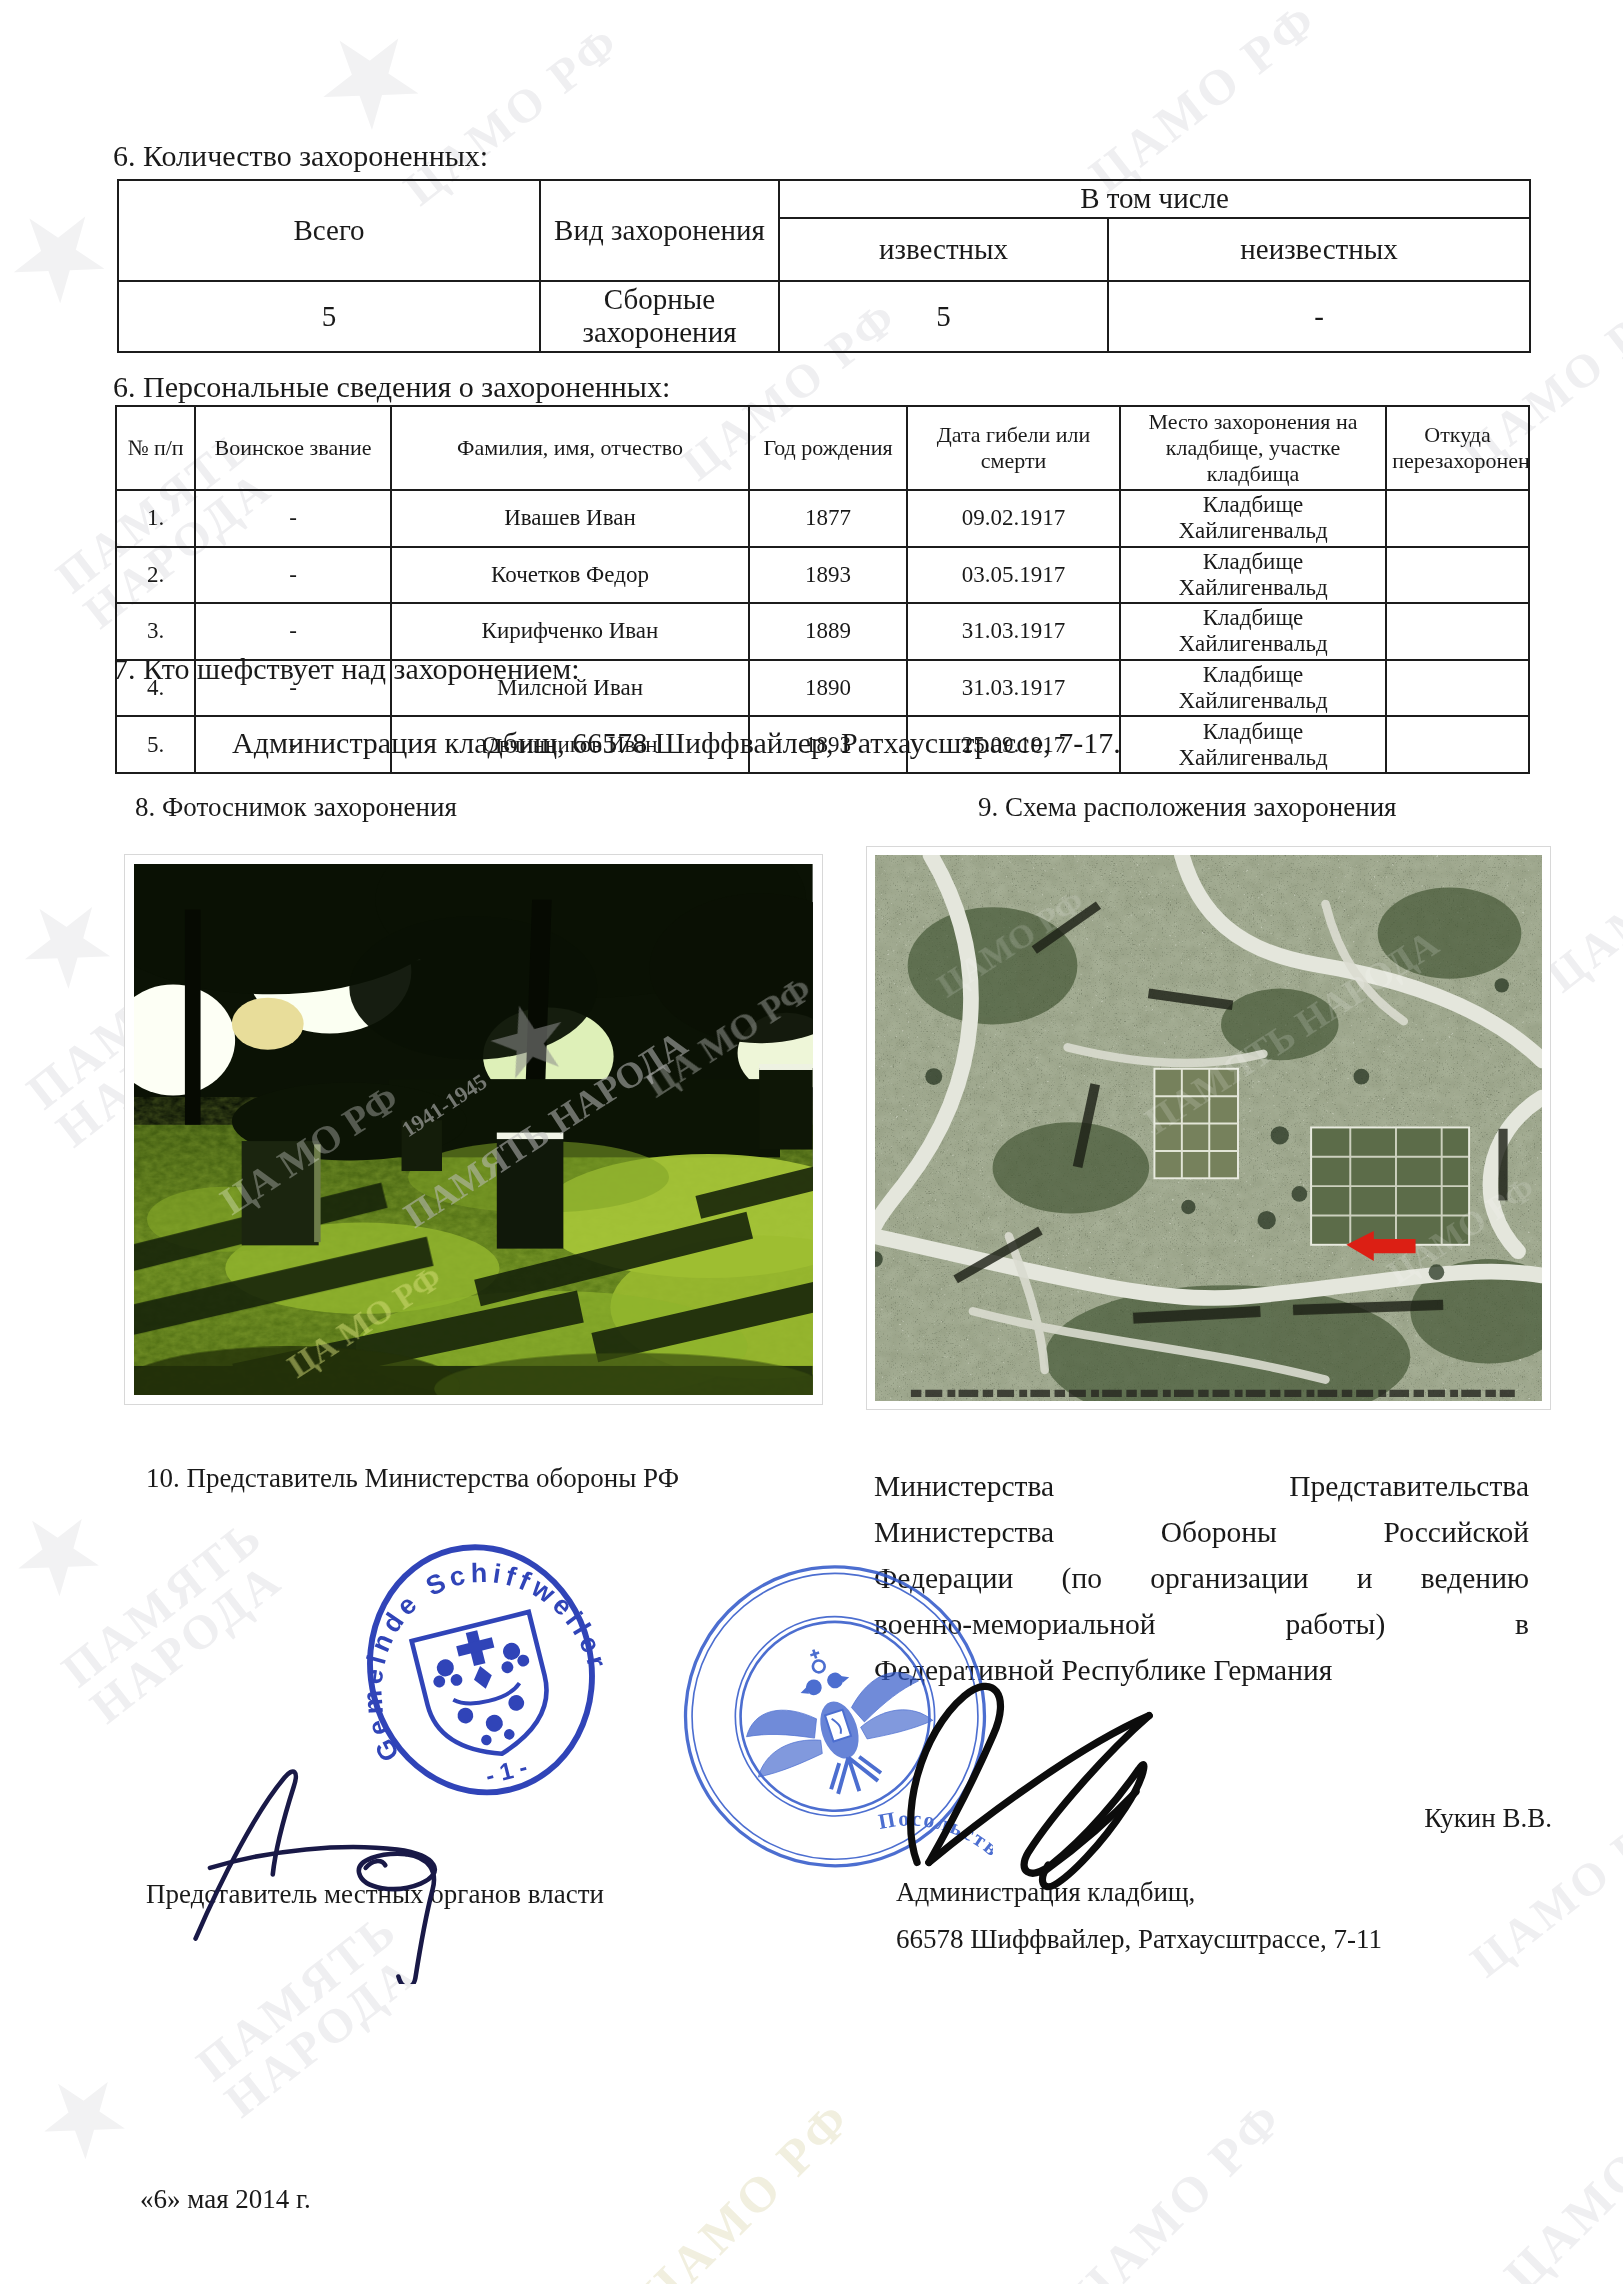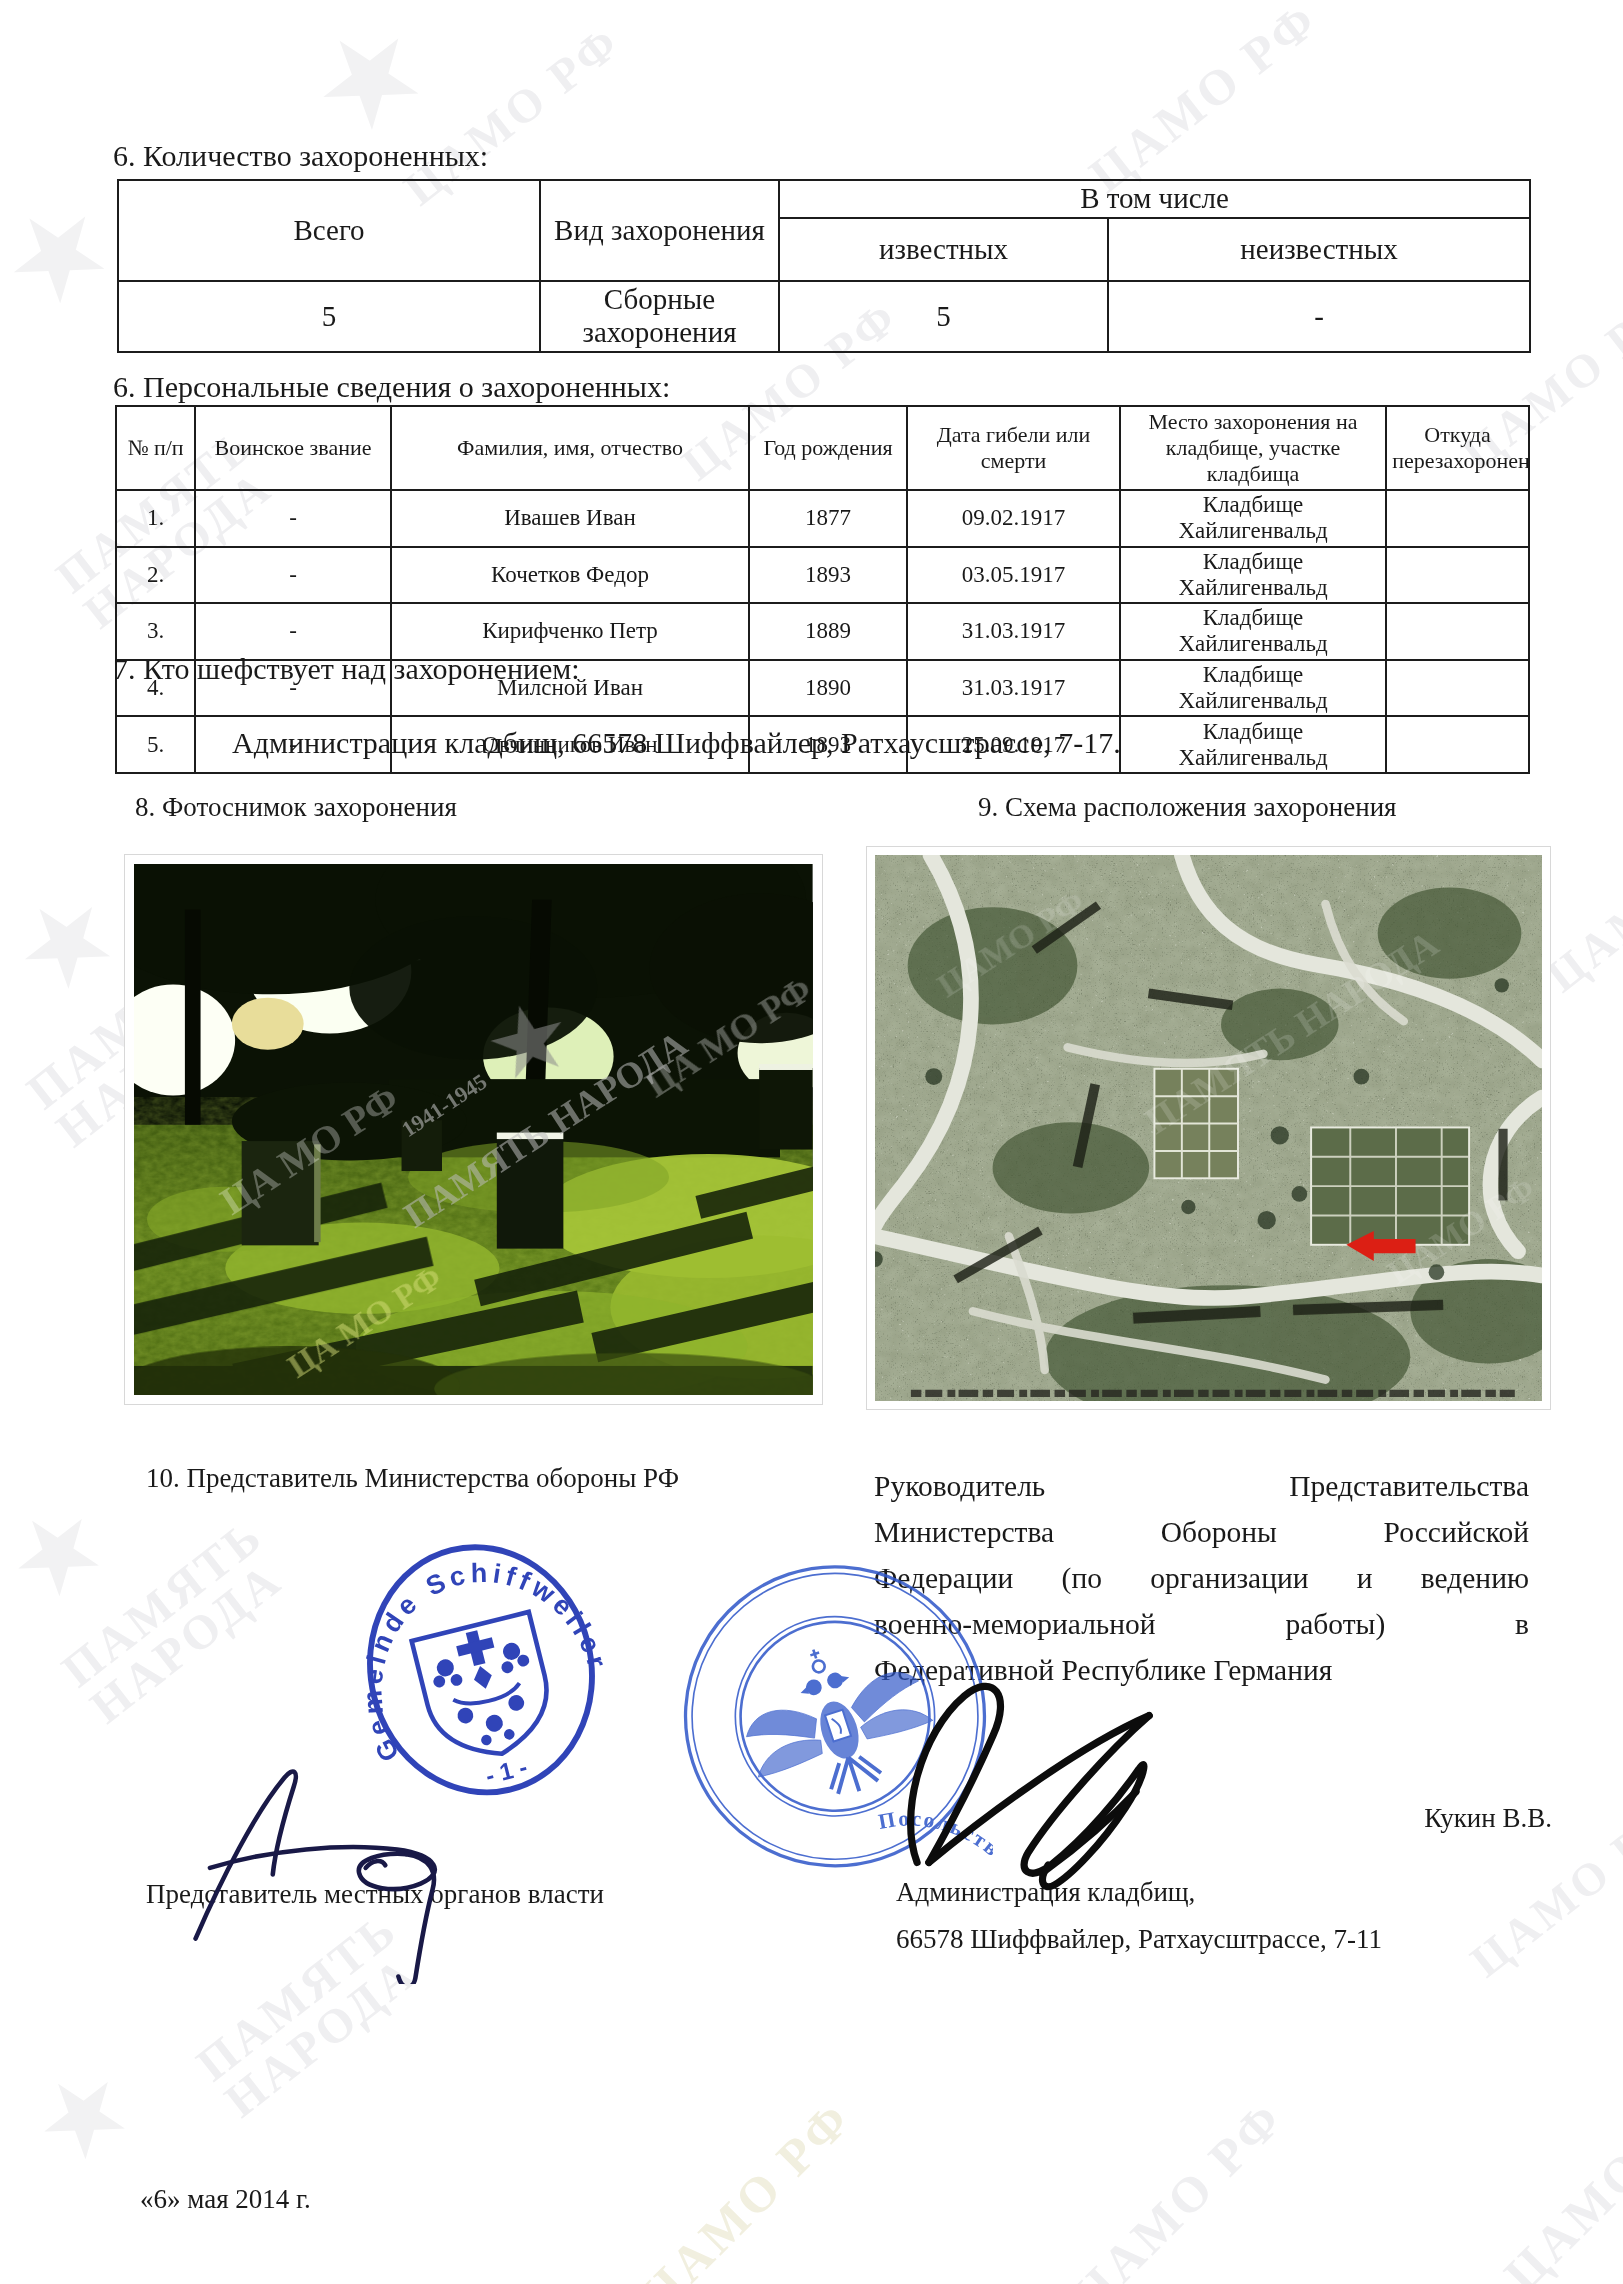--- a/index.html
+++ b/index.html
@@ -123,21 +123,21 @@
         <td>-</td>
         <td class="left">Кочетков Федор</td>
         <td>1893</td>
         <td>03.05.1917</td>
         <td class="left">Кладбище Хайлигенвальд</td>
         <td></td>
       </tr>
       <tr style="height:27.5px;">
         <td class="left">3.</td>
         <td>-</td>
-        <td class="left">Кирифченко Петр</td>
+        <td class="left">Кирифченко Иван</td>
         <td>1889</td>
         <td>31.03.1917</td>
         <td class="left">Кладбище Хайлигенвальд</td>
         <td></td>
       </tr>
       <tr style="height:27.5px;">
         <td class="left">4.</td>
         <td>-</td>
         <td class="left">Милсной Иван</td>
         <td>1890</td>
@@ -323,21 +323,21 @@
         <text x="430" y="430" font-size="58" fill-opacity="0.16" transform="rotate(-33 430 430)">ПАМЯТЬ НАРОДА</text>
         <text x="110" y="220" font-size="52" fill-opacity="0.15" transform="rotate(-33 110 220)">ЦАМО РФ</text>
         <text x="800" y="660" font-size="52" fill-opacity="0.15" transform="rotate(-33 800 660)">ЦАМО РФ</text>
       </g>
     </svg>
   </div>
 
   <div class="abs txt" style="left:124px;top:1463px;">10. Представитель Министерства обороны РФ</div>
 
   <div class="abs" style="left:874px;top:1463px;width:655px;font-size:29.5px;line-height:46px;z-index:2;">
-    <div class="jline">Руководитель Представительства</div>
+    <div class="jline">Министерства Представительства</div>
     <div class="jline">Министерства Обороны Российской</div>
     <div class="jline">Федерации (по организации и ведению</div>
     <div class="jline">военно-мемориальной работы) в</div>
     <div>Федеративной Республике Германия</div>
   </div>
 
   <div class="stamp" style="left:359px;top:1534px;width:244px;height:271px;">
     <svg viewBox="-186 -207 372 414">
       <g transform="rotate(-14)" stroke="#1f35b2" fill="none" opacity="0.92">
         <ellipse cx="0" cy="0" rx="168" ry="188" stroke-width="9"></ellipse>

